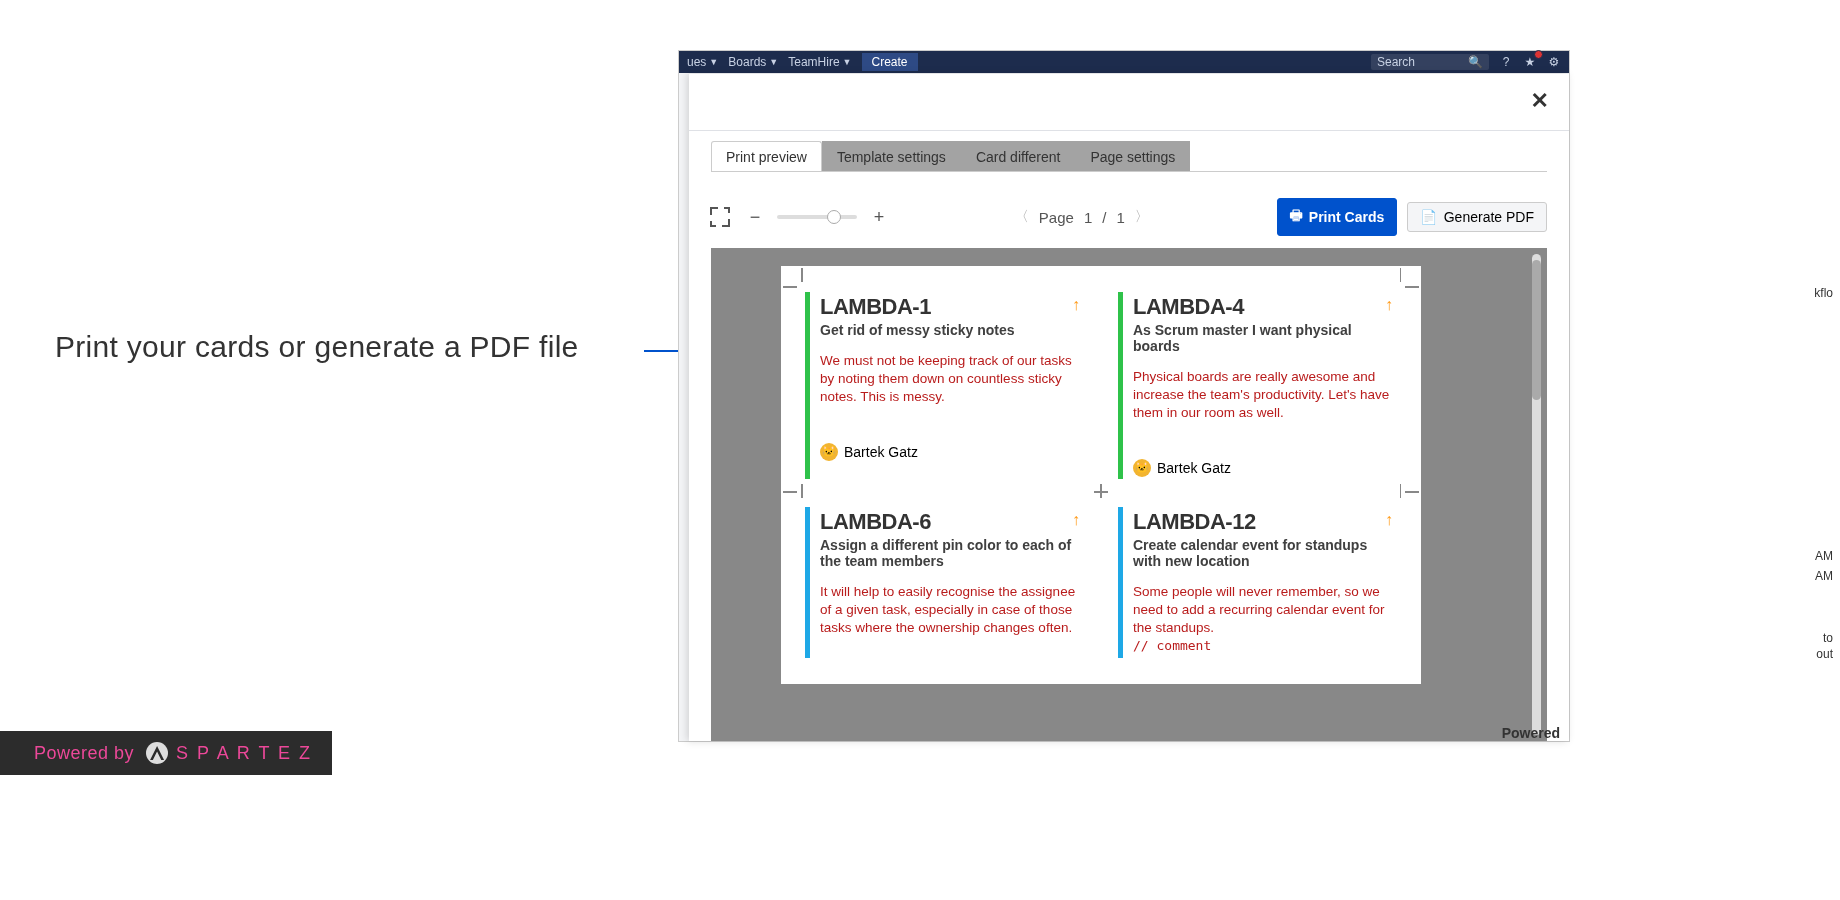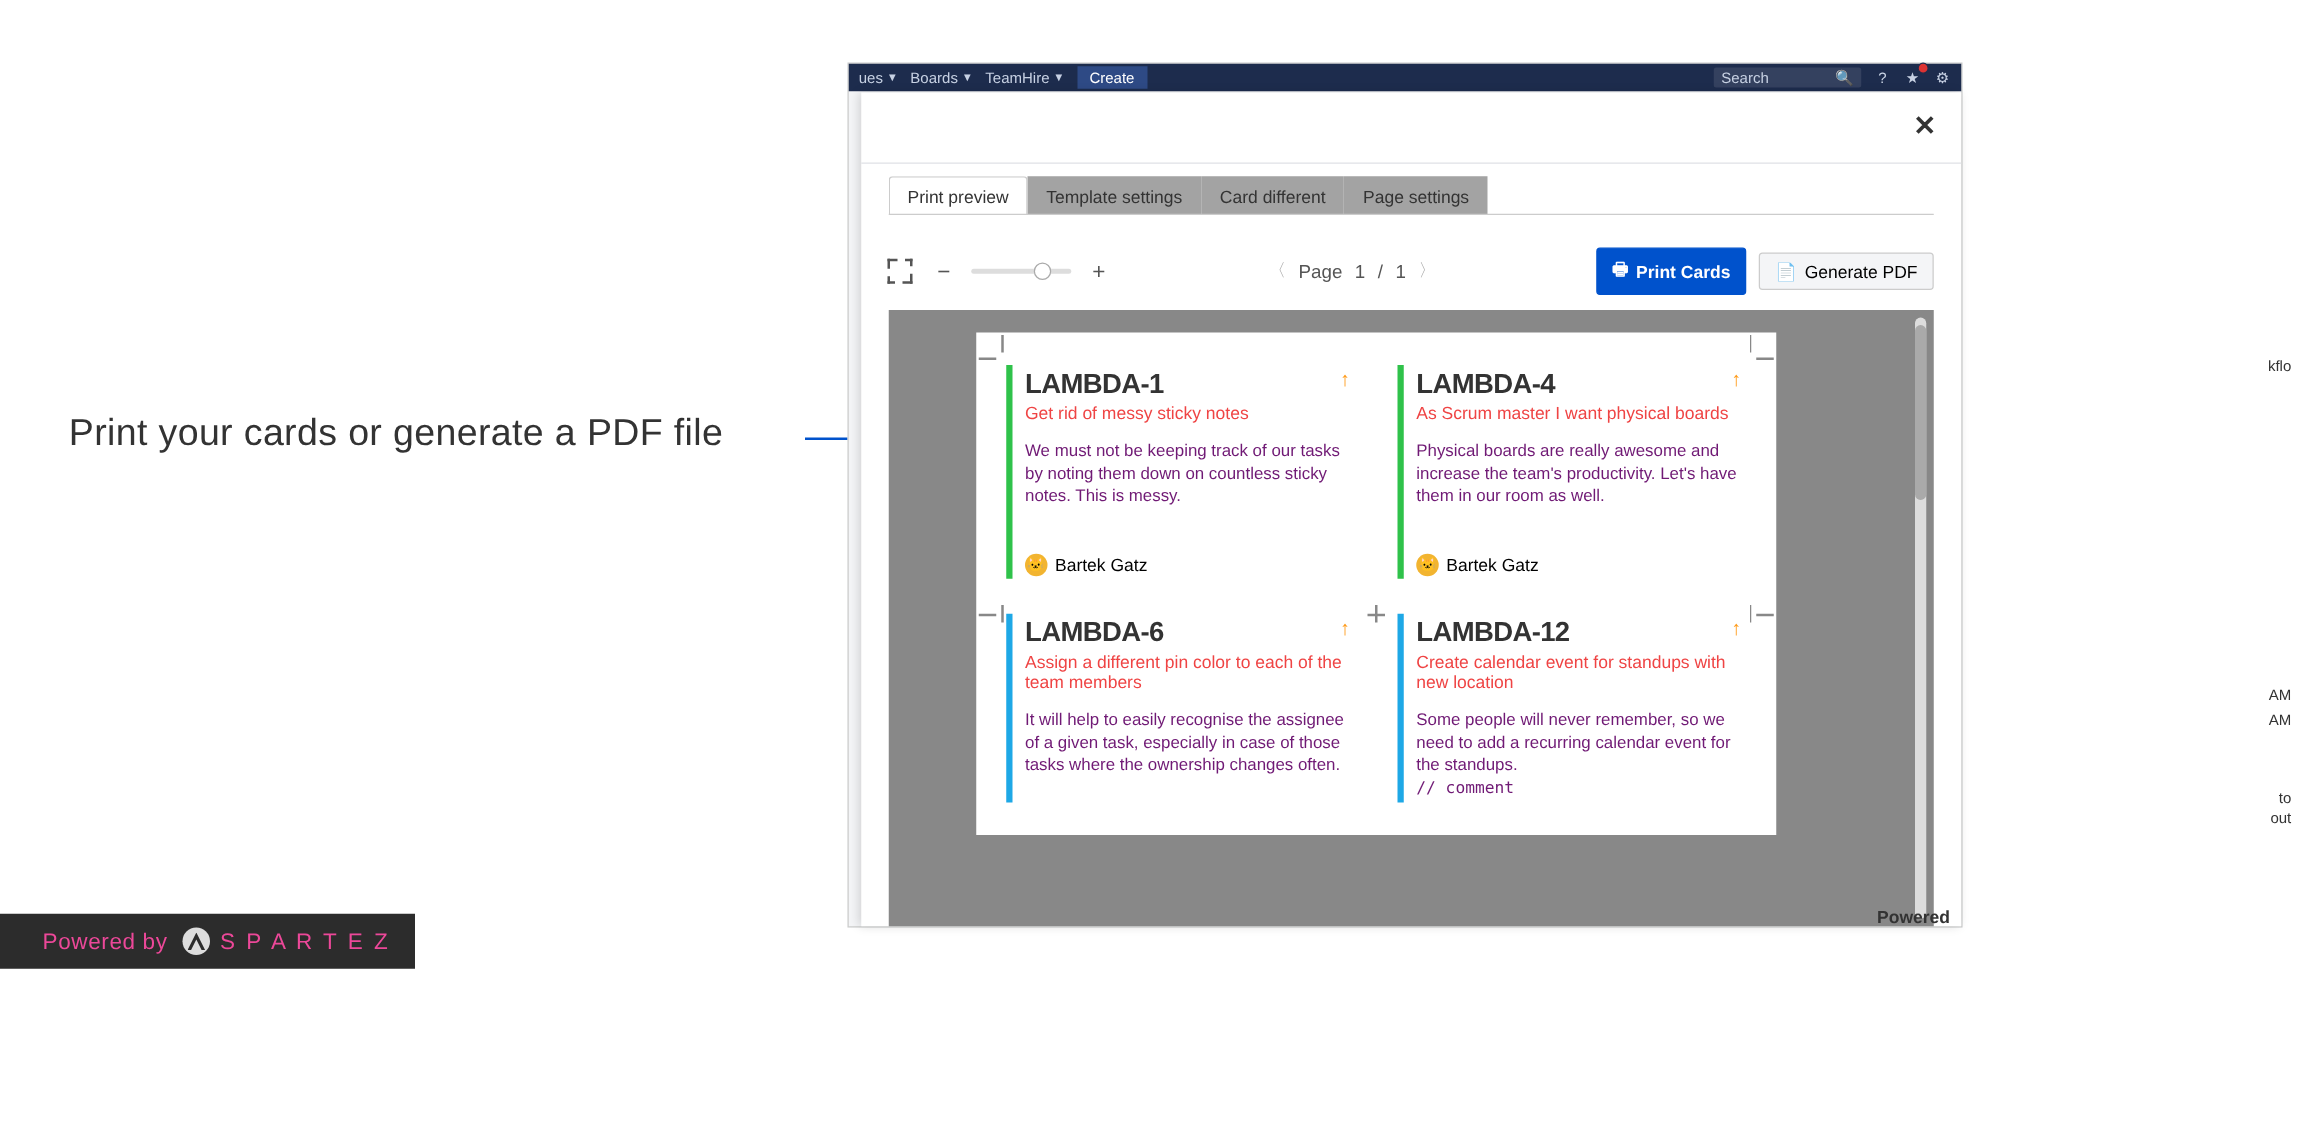--- a/index.html
+++ b/index.html
@@ -69,22 +69,22 @@
     .preview-wrap { flex: 1; background: #888; padding: 18px 0 0 70px; overflow: hidden; position: relative; }
     .sheet { background: #fff; width: 640px; min-height: 400px; padding: 26px 24px; position: relative; }
     .scrollbar { position:absolute; top:6px; right:6px; bottom:6px; width:9px; background:#ddd; border-radius:5px;}
     .scroll-thumb{ position:absolute; top:6px; left:0; width:9px; height:140px; background:#aaa; border-radius:5px;}
 
     .cards-grid { display: grid; grid-template-columns: 1fr 1fr; gap: 28px 34px; }
     .card { position: relative; border-left: 5px solid; padding: 2px 0 2px 10px; }
     .card.green { border-color: #2fc24a; }
     .card.blue { border-color: #1ea8e6; }
     .card .key { font-size: 22px; font-weight: 700; color: #333; letter-spacing: -0.5px; }
-    .card .sum { font-size: 14px; font-weight: 400; color: #ef4444; margin-top: 2px; }
-    .card .desc { font-size: 13.5px; color: #701a75; margin-top: 14px; line-height: 1.35; }
+    .card .sum { font-size: 14px; font-weight: 700; color: #404040; margin-top: 2px; }
+    .card .desc { font-size: 13.5px; color: #b91c1c; margin-top: 14px; line-height: 1.35; }
     .card .code { font-family: monospace; font-size: 13px; }
     .card .assignee { display: flex; align-items: center; gap: 6px; margin-top: 36px; font-size: 14px; }
     .avatar { width: 18px; height: 18px; border-radius: 50%; background: #f2b430; display: inline-flex; align-items: center; justify-content: center; font-size: 11px; }
     .prio-arrow { position: absolute; top: 4px; right: 4px; color: #ff9b1a; font-size: 16px; font-weight: bold; }
 
     .crop { position: absolute; width: 20px; height: 20px; }
     .crop span { position:absolute; background:#888; }
     .crop.tl { top: 4px; left: 4px; }
     .crop.tr { top: 4px; right: 4px; }
     .crop.mid { top: 216px; left: 50%; transform: translateX(-50%); }

